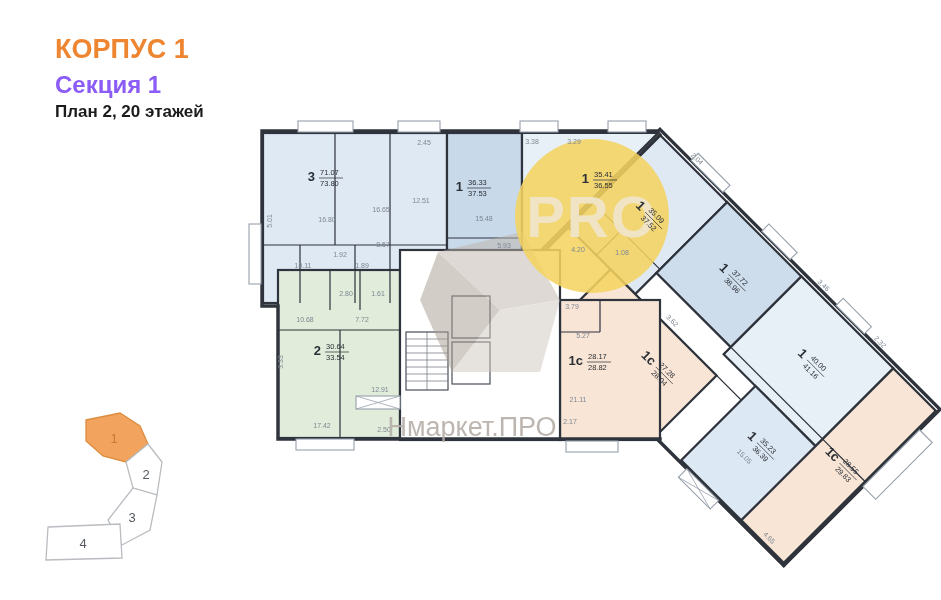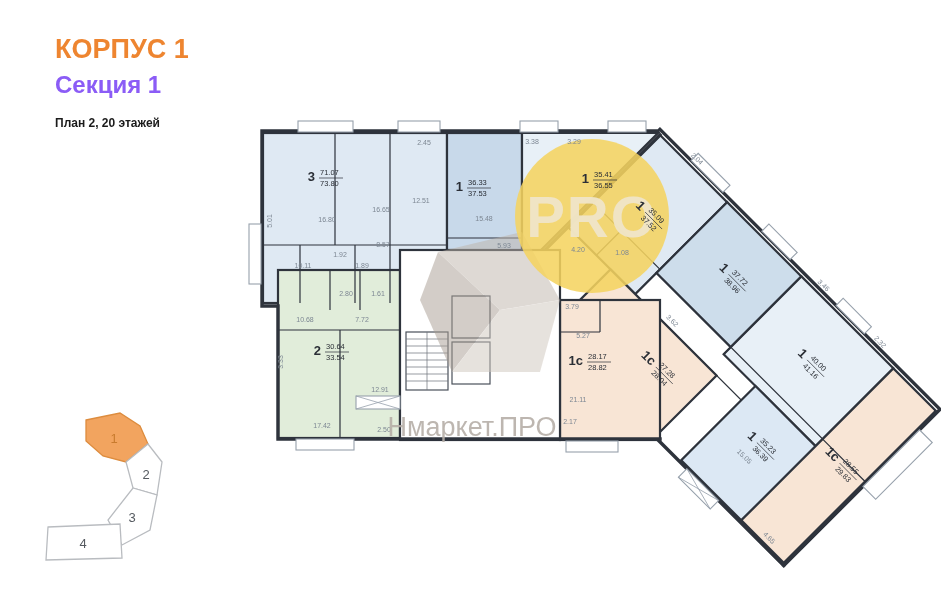--- a/index.html
+++ b/index.html
@@ -1,21 +1,21 @@
 <!DOCTYPE html>
 <html><head>
 <meta charset="utf-8">
 <style>
   html,body{margin:0;padding:0;background:#ffffff;}
   .stage{position:relative;width:941px;height:600px;background:#ffffff;overflow:hidden;
          font-family:"Liberation Sans",sans-serif;border-radius:8px;}
   .hdr{position:absolute;left:55px;top:34px;}
   .hdr-building{font-size:27px;font-weight:bold;color:#ee8530;line-height:1.15;}
   .hdr-section{font-size:24px;font-weight:bold;color:#8b5cf6;line-height:1.2;margin-top:6px;}
-  .hdr-plan{font-size:12px;font-weight:bold;color:#1b1b1b;margin-top:16px;}
+  .hdr-plan{font-size:17px;font-weight:bold;color:#1b1b1b;margin-top:2px;}
   svg{position:absolute;left:0;top:0;}
   .apt{stroke:#2e333c;stroke-width:2.2;}
   .white-fill{fill:#ffffff;}
   .inner{stroke:#2e333c;stroke-width:1.2;fill:none;}
   .outer{stroke:#2e333c;stroke-width:3.4;fill:none;stroke-linecap:square;}
   .balcony{fill:#ffffff;stroke:#97a1ac;stroke-width:1.1;}
   .balx{stroke:#97a1ac;stroke-width:.8;}
   .fixture{fill:#ffffff;stroke:#4a505a;stroke-width:1.2;}
   .steps{stroke:#6a707a;stroke-width:.7;}
   .dim{font-size:7px;fill:#7d8793;text-anchor:middle;}

